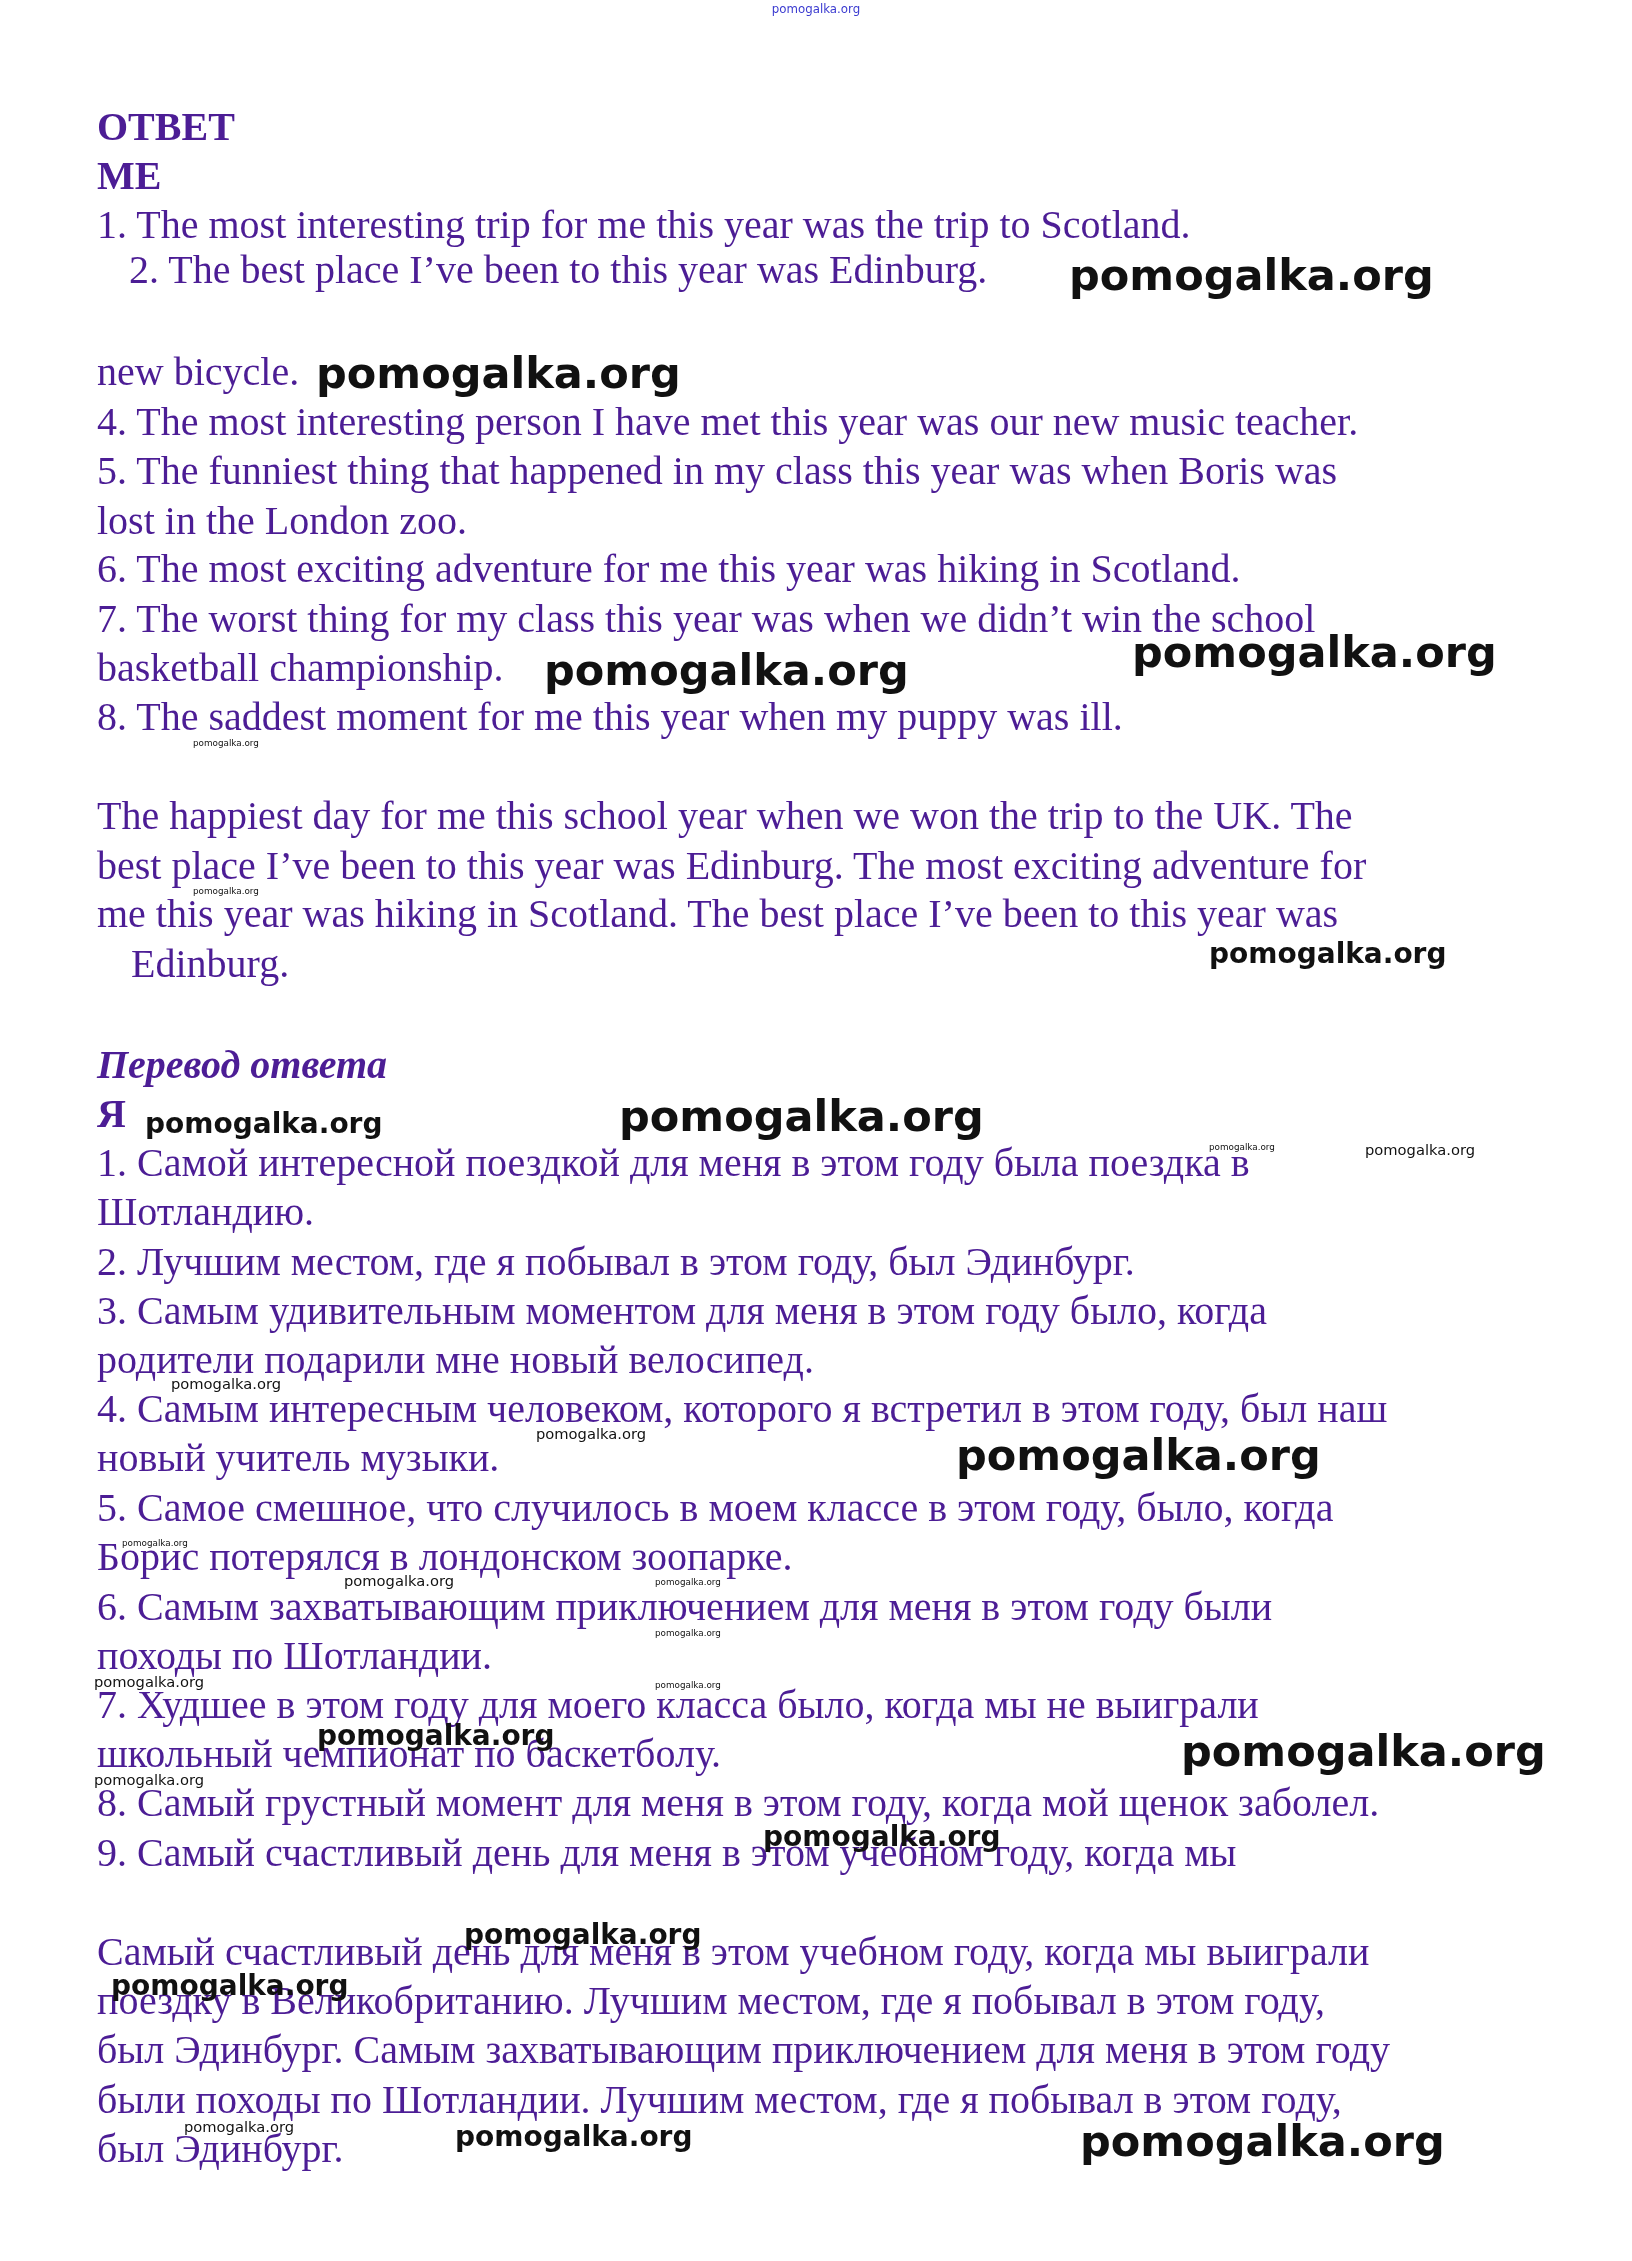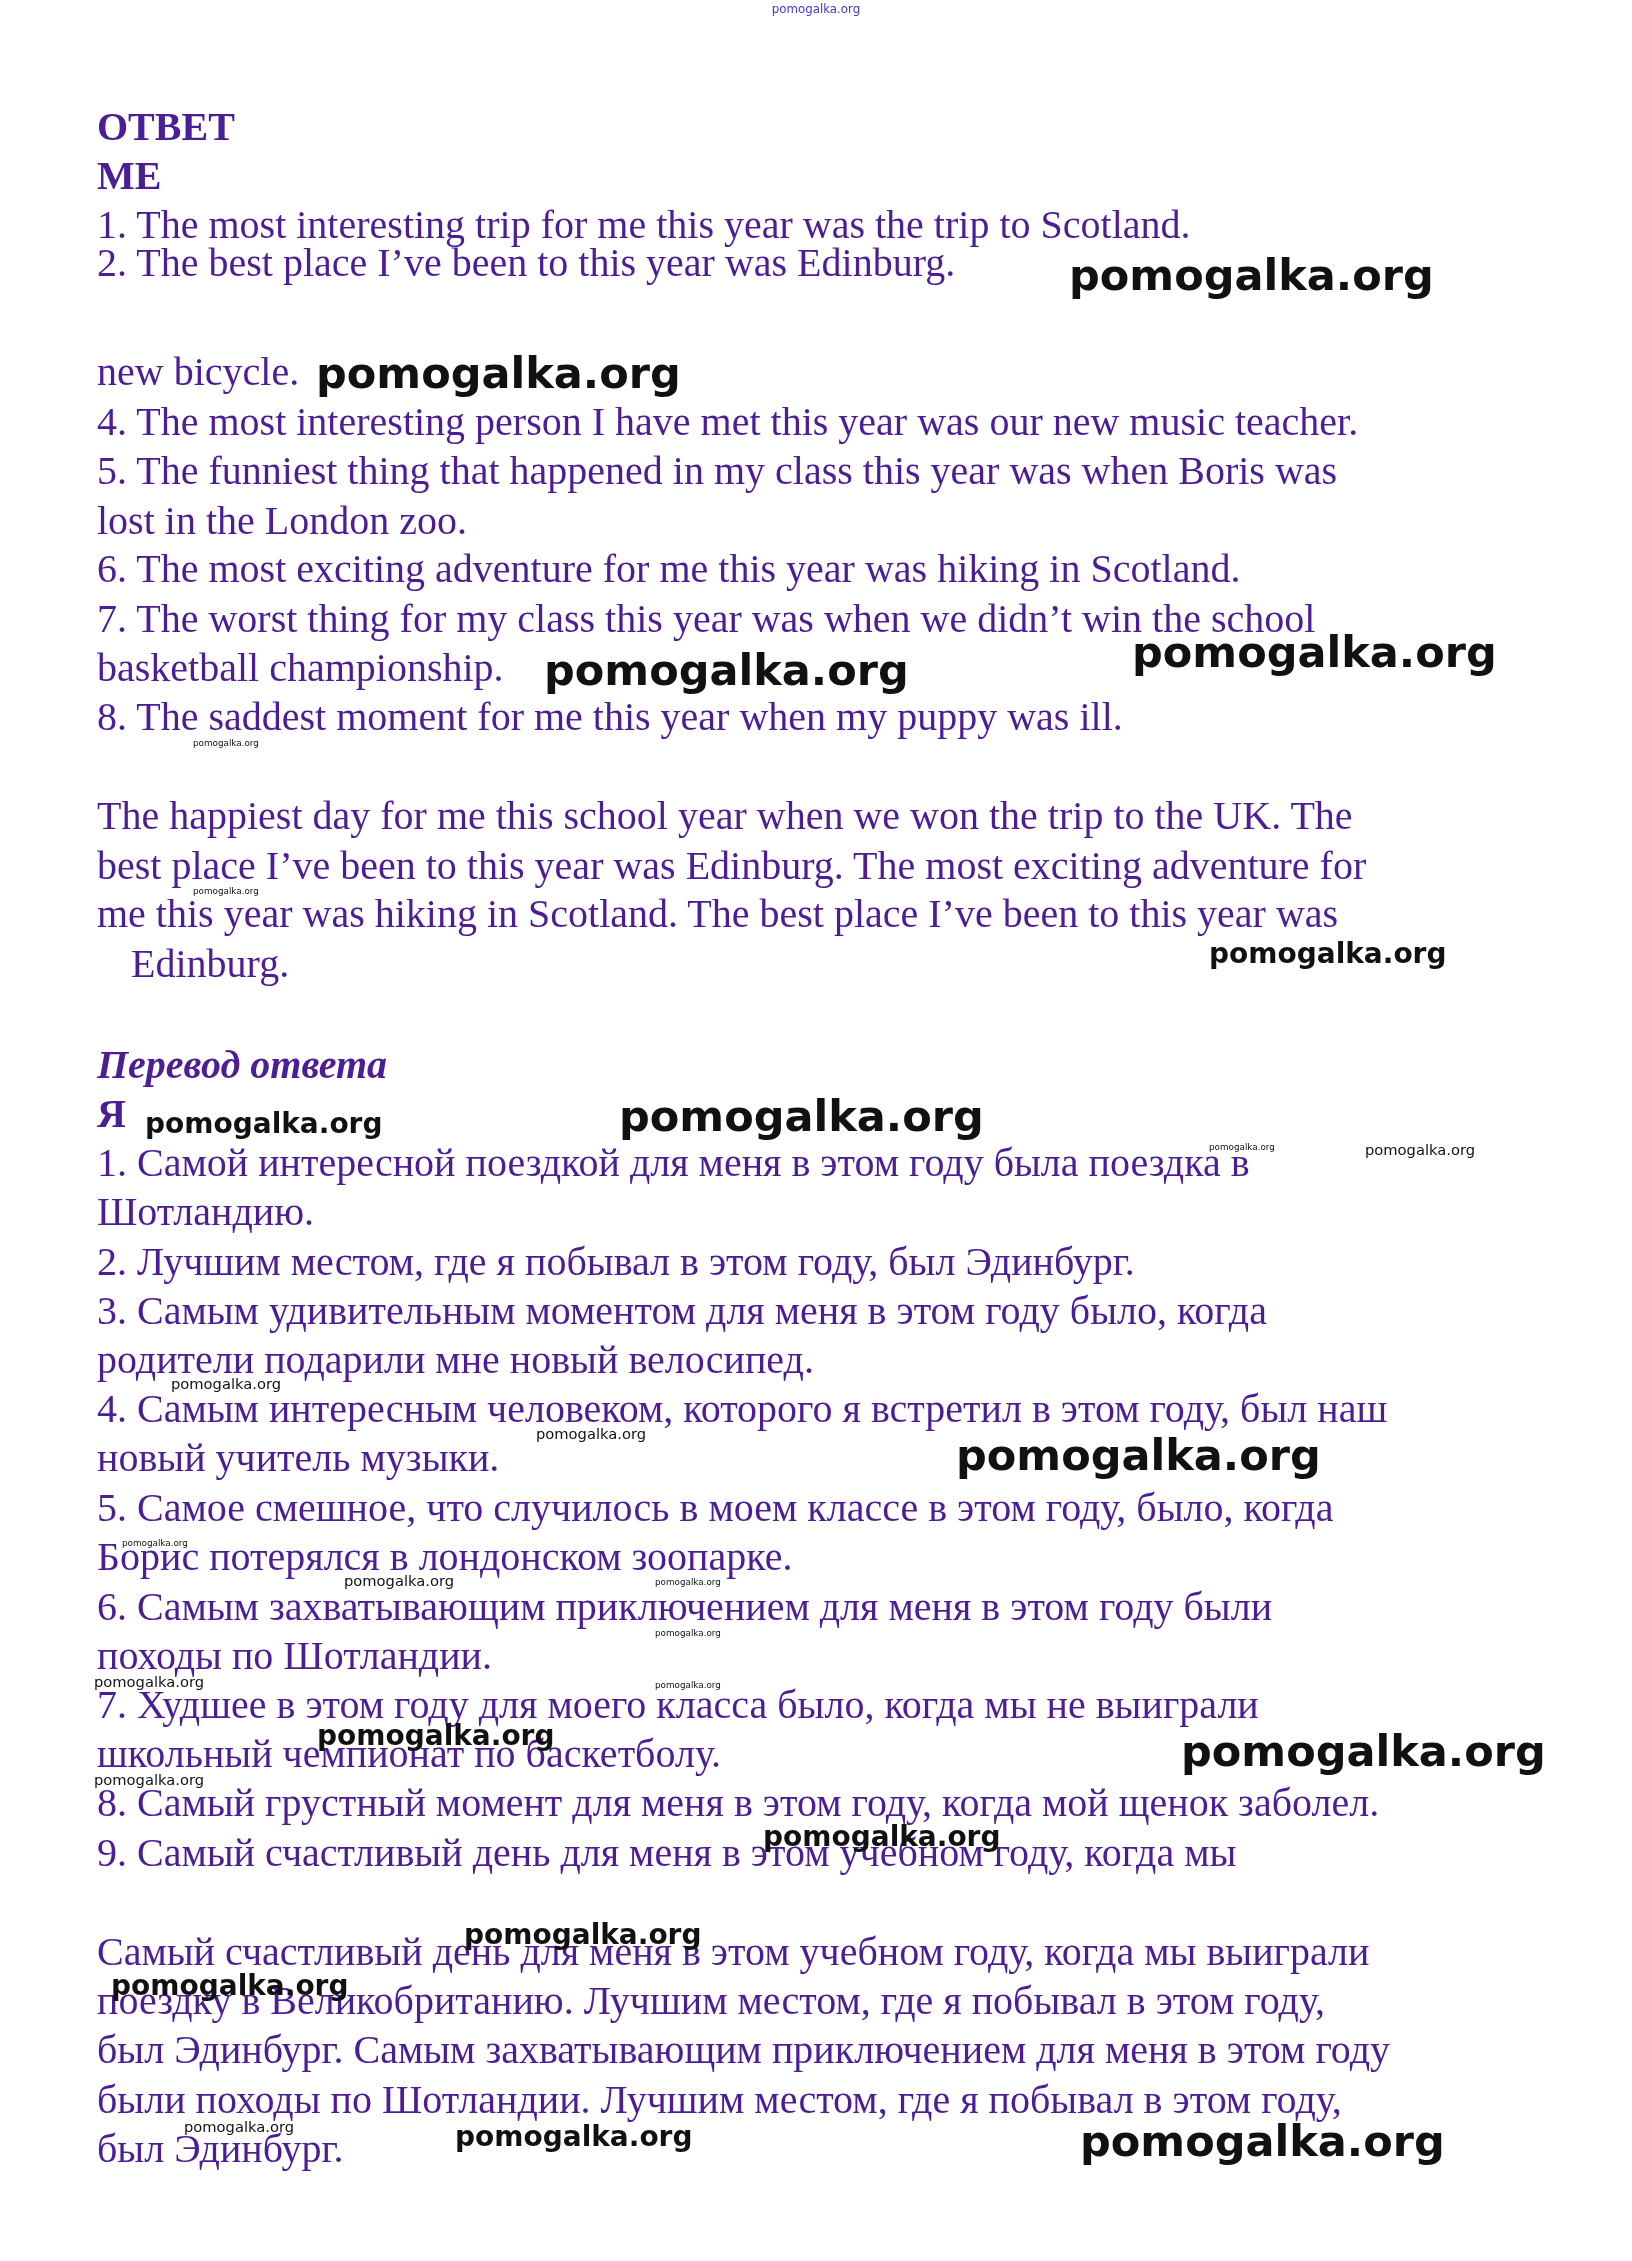--- a/index.html
+++ b/index.html
@@ -28,21 +28,21 @@
 </head>
 <body>
 
 <div class="page">
   <div class="top-wm">pomogalka.org</div>
 
   <div class="line heading" style="top:107px;">ОТВЕТ</div>
   <div class="line heading" style="top:156px;">ME</div>
 
   <div class="line" style="top:205px;">1. The most interesting trip for me this year was the trip to Scotland.</div>
-  <div class="line" style="top:243px;">2. The best place I’ve been to this year was Edinburg.</div>
+  <div class="line" style="top:250px;margin-left:32px;">2. The best place I’ve been to this year was Edinburg.</div>
   <div class="line" style="top:352px;">new bicycle.</div>
   <div class="line" style="top:402px;">4. The most interesting person I have met this year was our new music teacher.</div>
   <div class="line" style="top:451px;">5. The funniest thing that happened in my class this year was when Boris was</div>
   <div class="line" style="top:501px;">lost in the London zoo.</div>
   <div class="line" style="top:549px;">6. The most exciting adventure for me this year was hiking in Scotland.</div>
   <div class="line" style="top:599px;">7. The worst thing for my class this year was when we didn’t win the school</div>
   <div class="line" style="top:648px;">basketball championship.</div>
   <div class="line" style="top:697px;">8. The saddest moment for me this year when my puppy was ill.</div>
   <div class="line" style="top:796px;">The happiest day for me this school year when we won the trip to the UK. The</div>
   <div class="line" style="top:846px;">best place I’ve been to this year was Edinburg. The most exciting adventure for</div>

